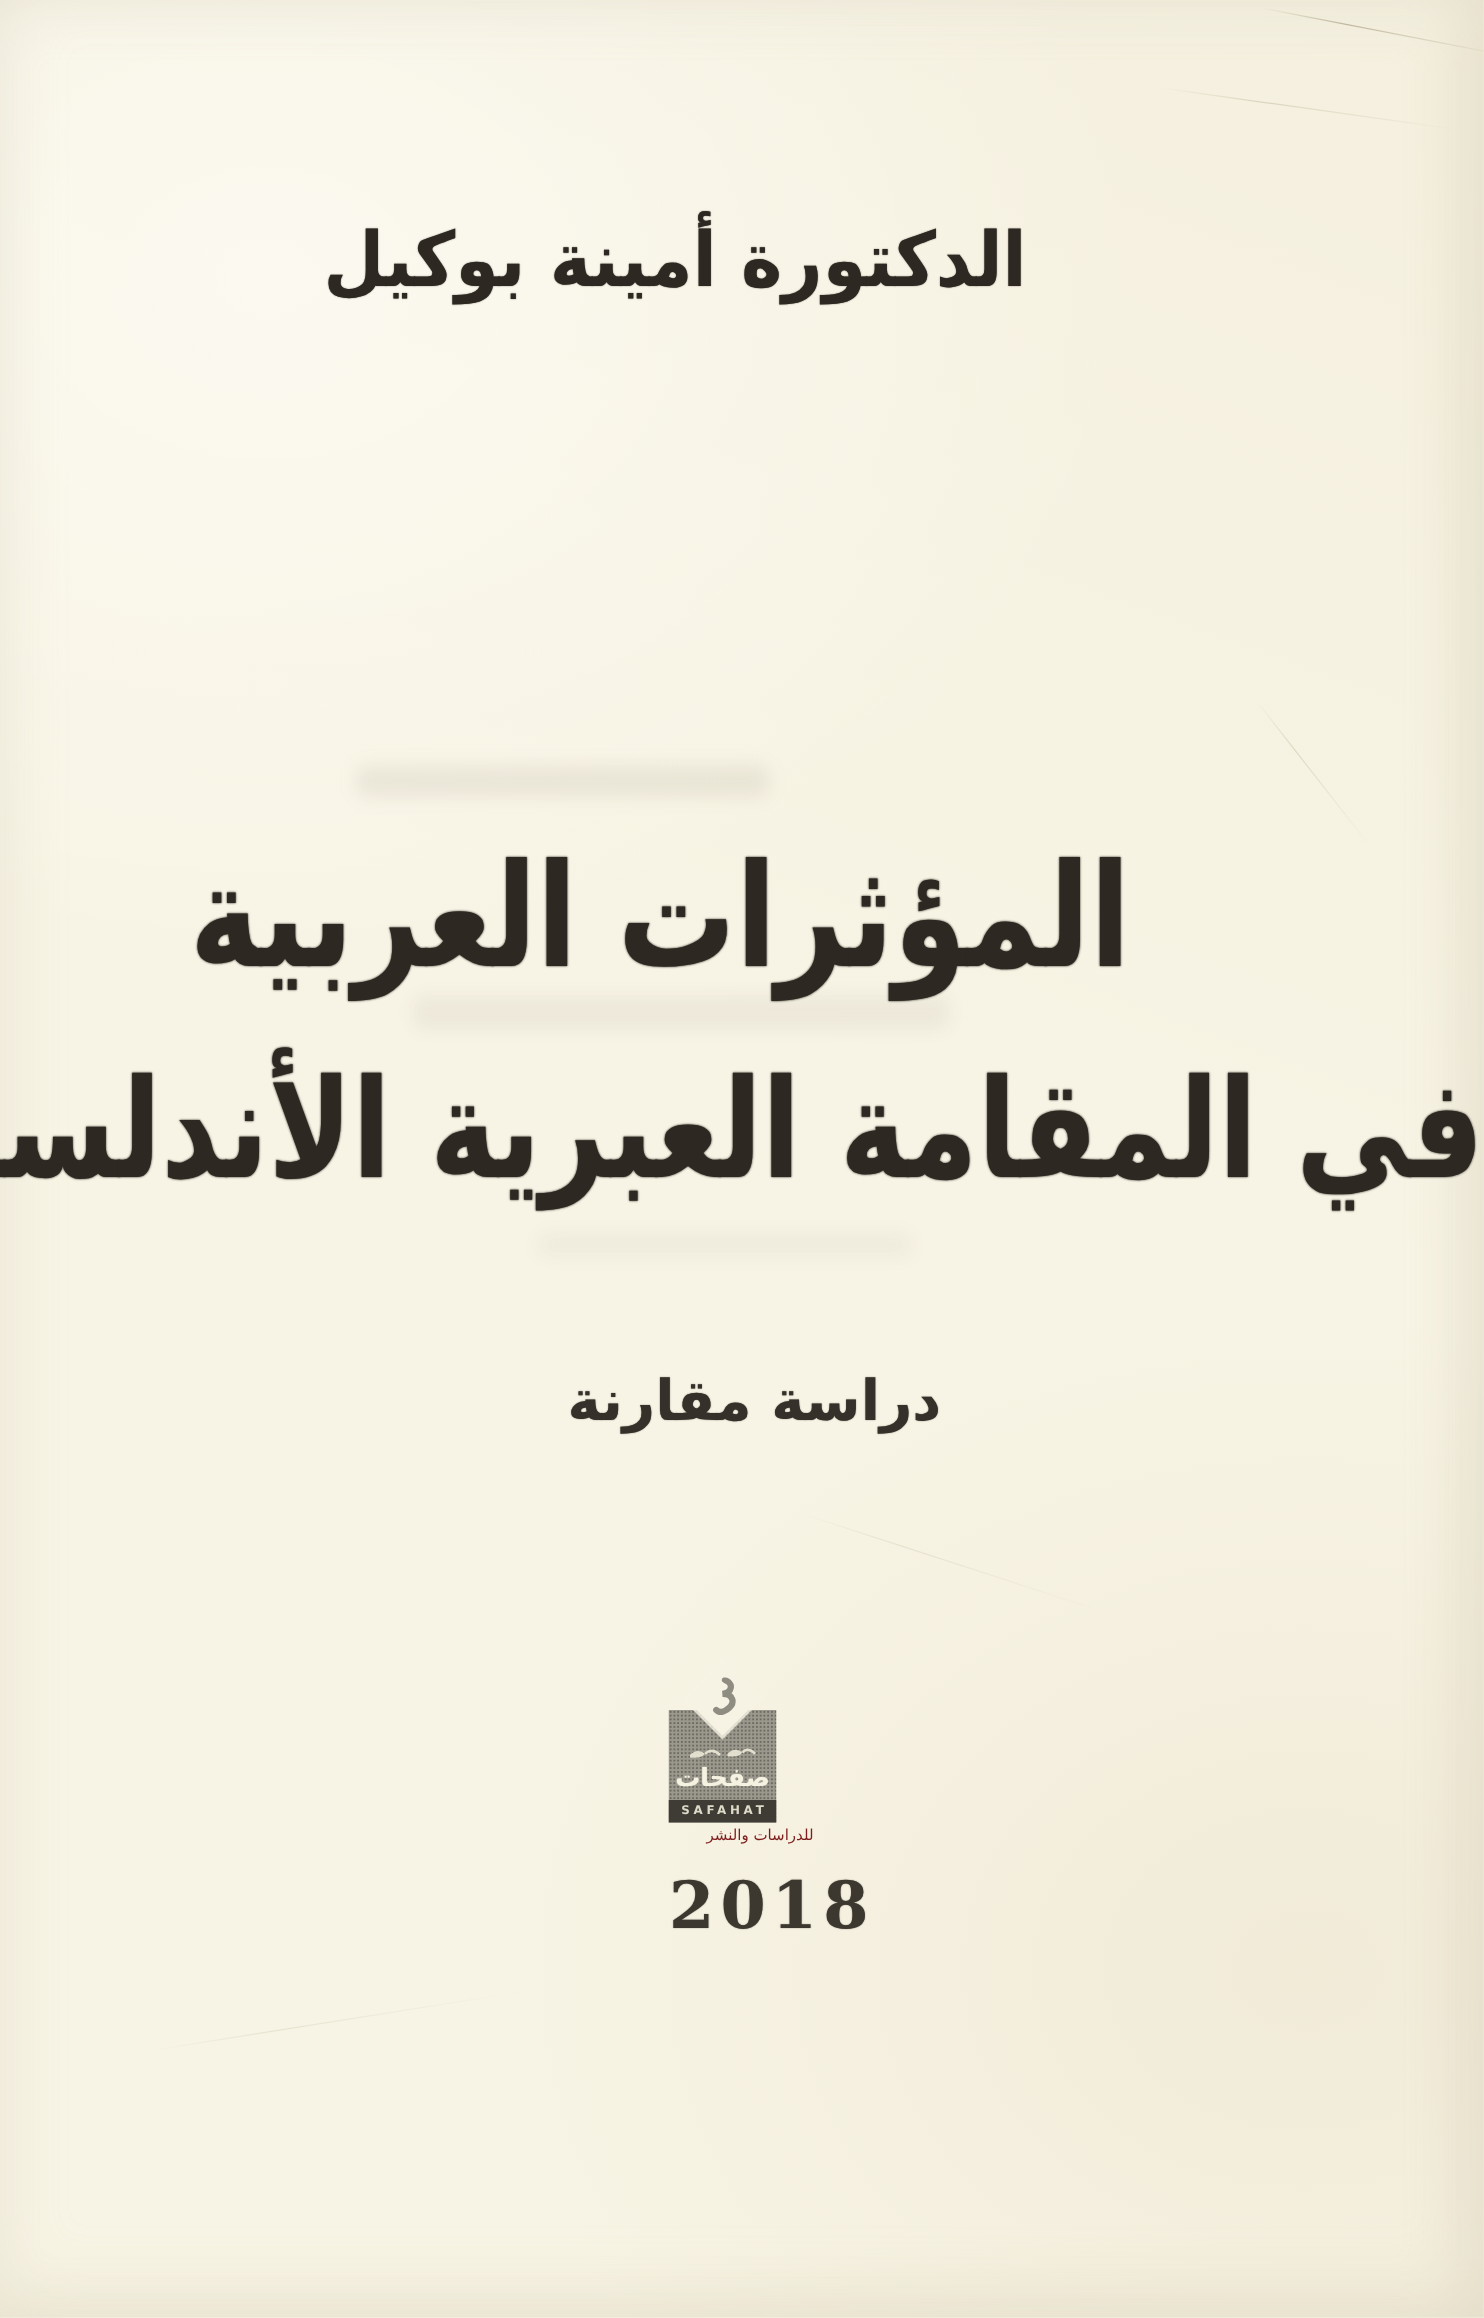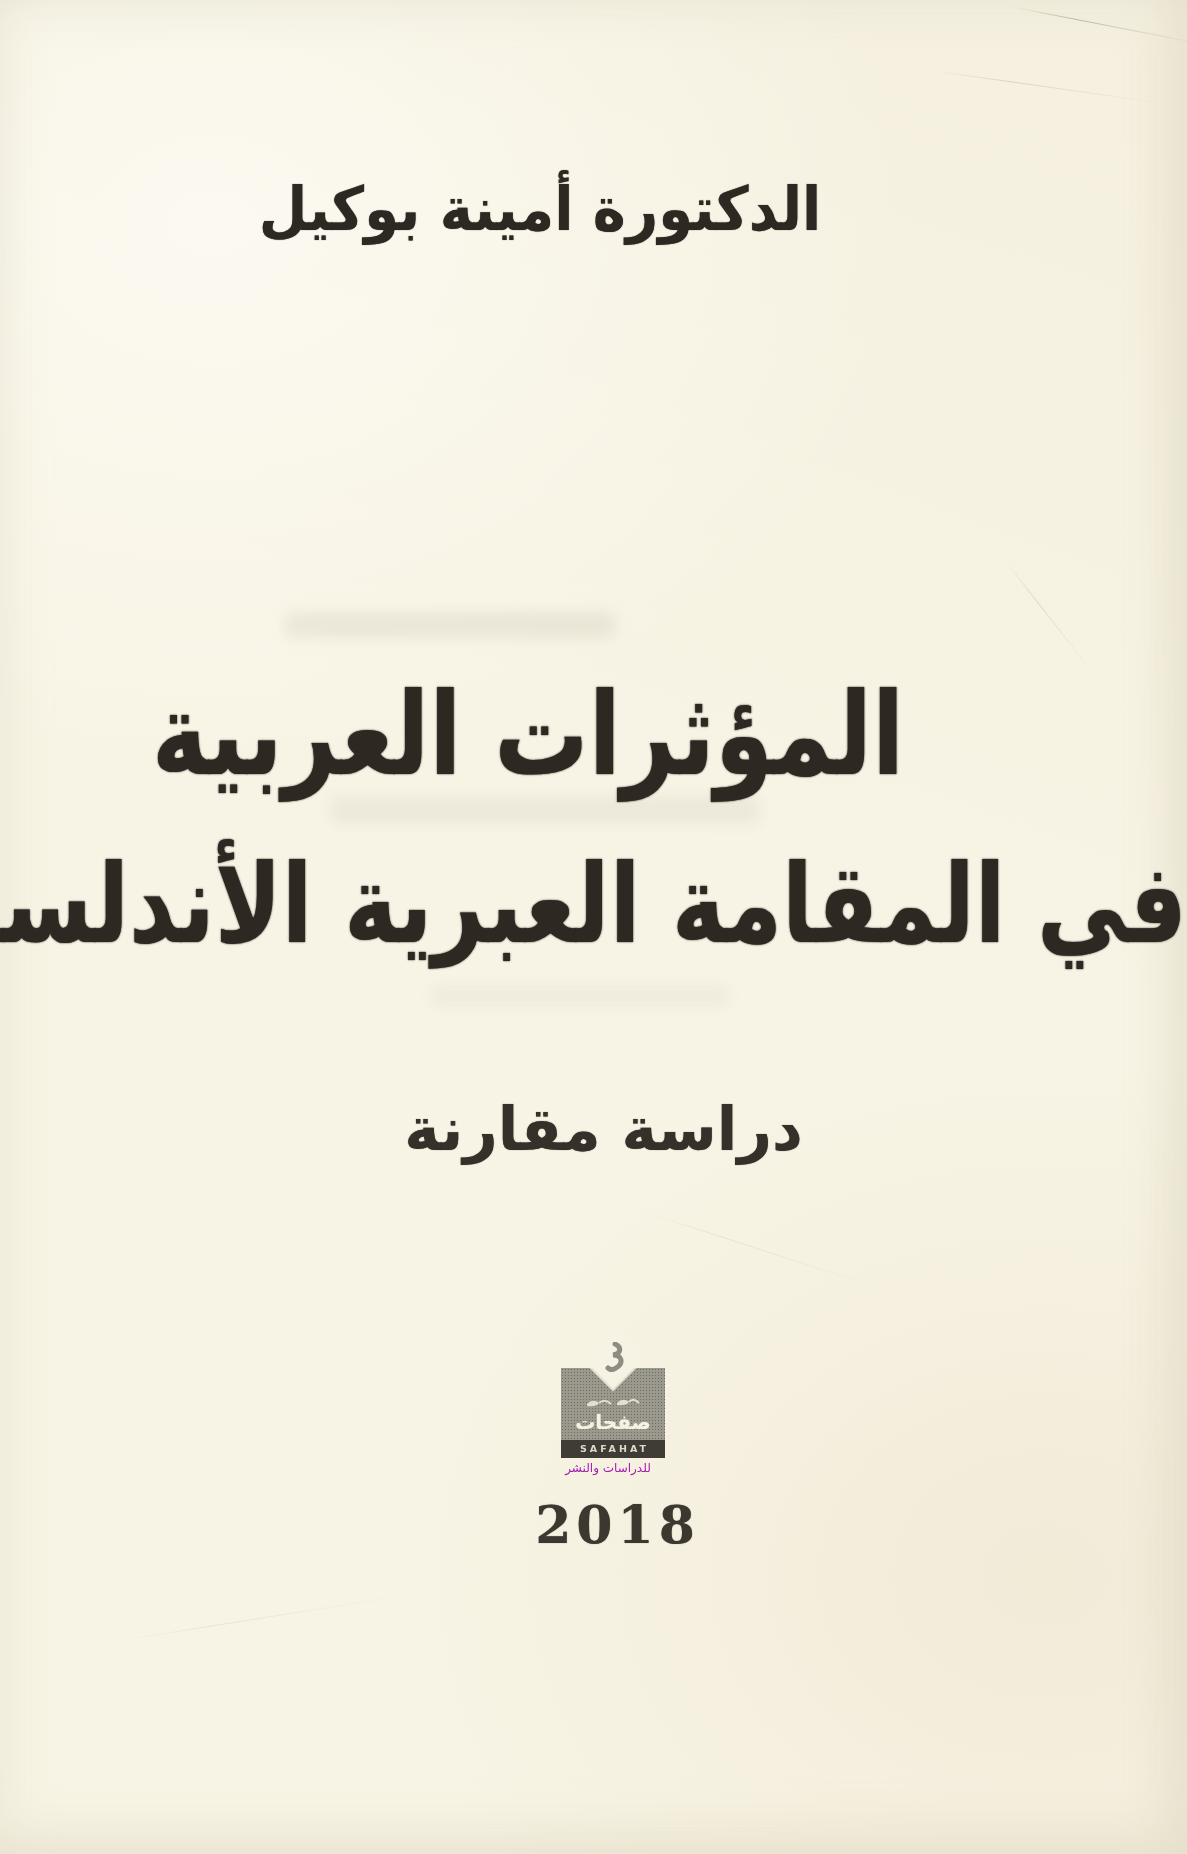--- a/index.html
+++ b/index.html
@@ -47,26 +47,26 @@
   .title-l2{
     position:absolute;top:840px;left:0;right:0;text-align:center;
     direction:rtl;white-space:nowrap;
     font-size:90px;font-weight:bold;color:var(--ink,#2d2922);
     text-shadow:0 0 1.4px rgba(40,36,30,.9), 0 0 2px rgba(40,36,30,.35);
     transform:scaleY(1.22);transform-origin:center top;
   }
   .subtitle{
     position:absolute;top:1094px;left:20px;right:0;text-align:center;
     direction:rtl;white-space:nowrap;
-    font-size:60px;font-weight:bold;color:#35312a;
+    font-size:45px;font-weight:bold;color:#35312a;
     text-shadow:0 0 1px rgba(50,46,38,.8);
   }
 
   
-  .logo{position:absolute;left:561px;top:1368px;width:104px;height:90px;}
+  .logo{position:absolute;left:535px;top:1368px;width:86px;height:90px;}
   .logo-box{
     position:absolute;inset:0;
     background-color:var(--logo-gray,#9b998e);
     background-image:radial-gradient(rgba(62,60,52,.5) 26%, transparent 30%);
     background-size:3px 3px;
   }
   .logo-diamond{
     position:absolute;left:50%;top:-30px;width:42px;height:42px;
     transform:translateX(-50%) rotate(45deg);
     background:#f7f3e4;
@@ -84,21 +84,21 @@
     position:absolute;left:0;right:0;bottom:0;height:18px;
     background:var(--logo-band,#3e3c35);
     display:flex;align-items:center;justify-content:center;
   }
   .logo-name-en{
     font-size:9.5px;font-weight:bold;letter-spacing:3px;color:#dedac8;line-height:1;
     padding-left:3px;
   }
   .logo-tagline{
     position:absolute;left:423px;top:1461px;width:370px;text-align:center;
-    direction:rtl;font-size:12px;color:#a21caf;letter-spacing:1px;
+    direction:rtl;font-size:12px;color:#7f1d1d;letter-spacing:1px;
     filter:blur(.4px);
   }
   .year{
     position:absolute;top:1494px;left:48px;right:0;text-align:center;
     font-family:"DejaVu Serif",serif;font-weight:bold;
     font-size:52px;letter-spacing:5px;color:#3c382f;
     text-shadow:0 0 1px rgba(60,56,47,.7);
   }
 </style>
 </head>

